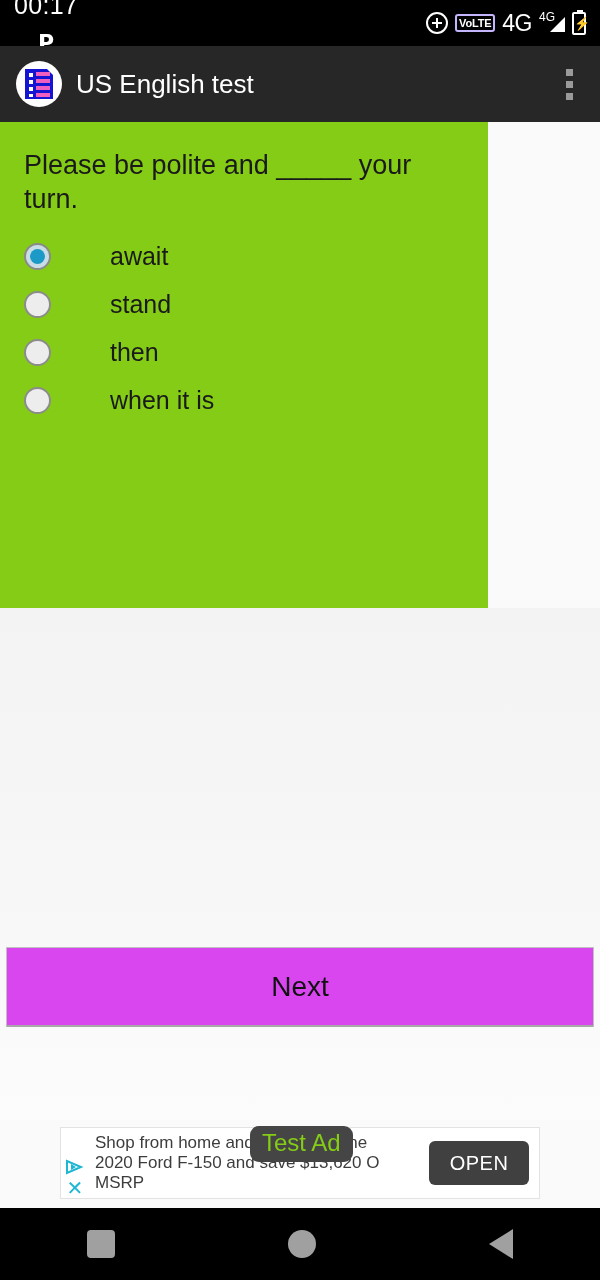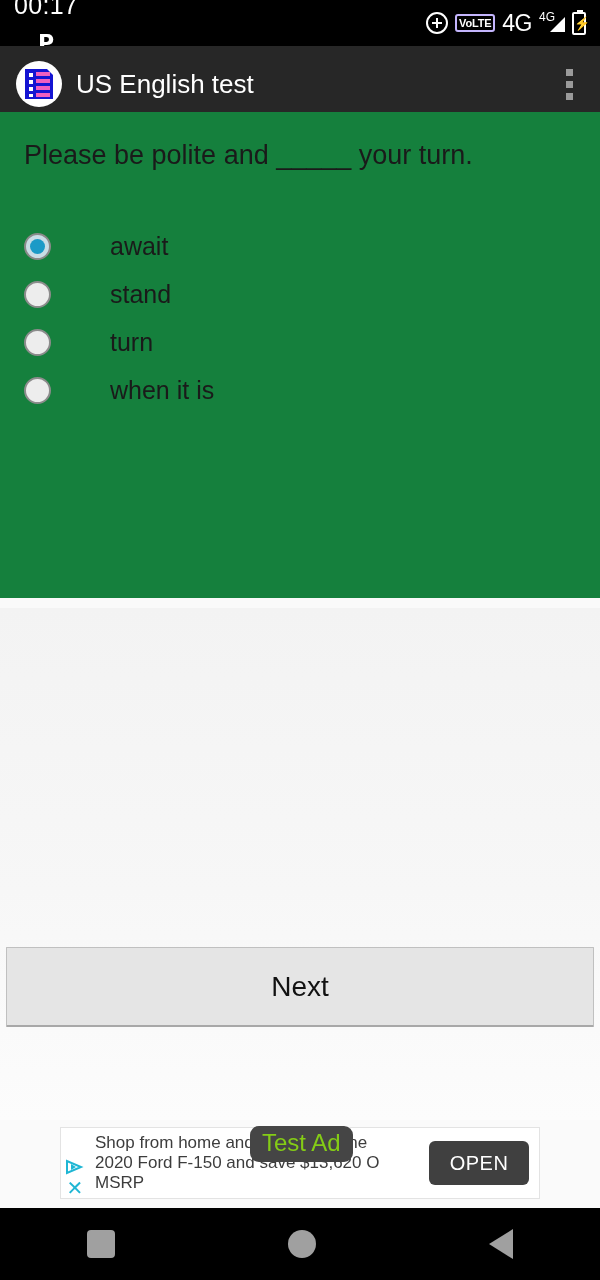--- a/index.html
+++ b/index.html
@@ -175,23 +175,23 @@
   }
   .overflow-menu span {
     display: block;
     width: 7px; height: 7px;
     background: #9a9a9a;
   }
 
   
   .content {
     position: absolute;
-    left: 0; top: 112px;
-    width: 600px; height: 486px;
-    background: #15803d;
+    left: 0; top: 122px;
+    width: 488px; height: 486px;
+    background: #84cc16;
     box-sizing: border-box;
   }
   .question {
     position: absolute;
     left: 24px; top: 27px;
     right: 18px;
     font-size: 27px;
     color: #1a1a1a;
     line-height: 1.25;
   }
@@ -240,21 +240,21 @@
     left: 0; top: 608px;
     width: 600px; height: 512px;
     background: linear-gradient(to bottom, #f3f3f3 0%, #f7f7f7 55%, #fcfcfc 100%);
   }
 
   
   .next-button {
     position: absolute;
     left: 6px; top: 947px;
     width: 588px; height: 80px;
-    background: #e5e5e5;
+    background: #d946ef;
     border: 1px solid #c0c0c0;
     border-bottom: 2px solid #a8a8a8;
     box-sizing: border-box;
     display: flex;
     align-items: center;
     justify-content: center;
     font-size: 28px;
     color: #111111;
     border-radius: 1px;
   }
@@ -403,21 +403,21 @@
       <div class="option-row">
         <div class="radio checked"></div>
         <div class="option-label">await</div>
       </div>
       <div class="option-row">
         <div class="radio"></div>
         <div class="option-label">stand</div>
       </div>
       <div class="option-row">
         <div class="radio"></div>
-        <div class="option-label">turn</div>
+        <div class="option-label">then</div>
       </div>
       <div class="option-row">
         <div class="radio"></div>
         <div class="option-label">when it is</div>
       </div>
     </div>
   </div>
 
   <div class="lower-area"></div>
 

